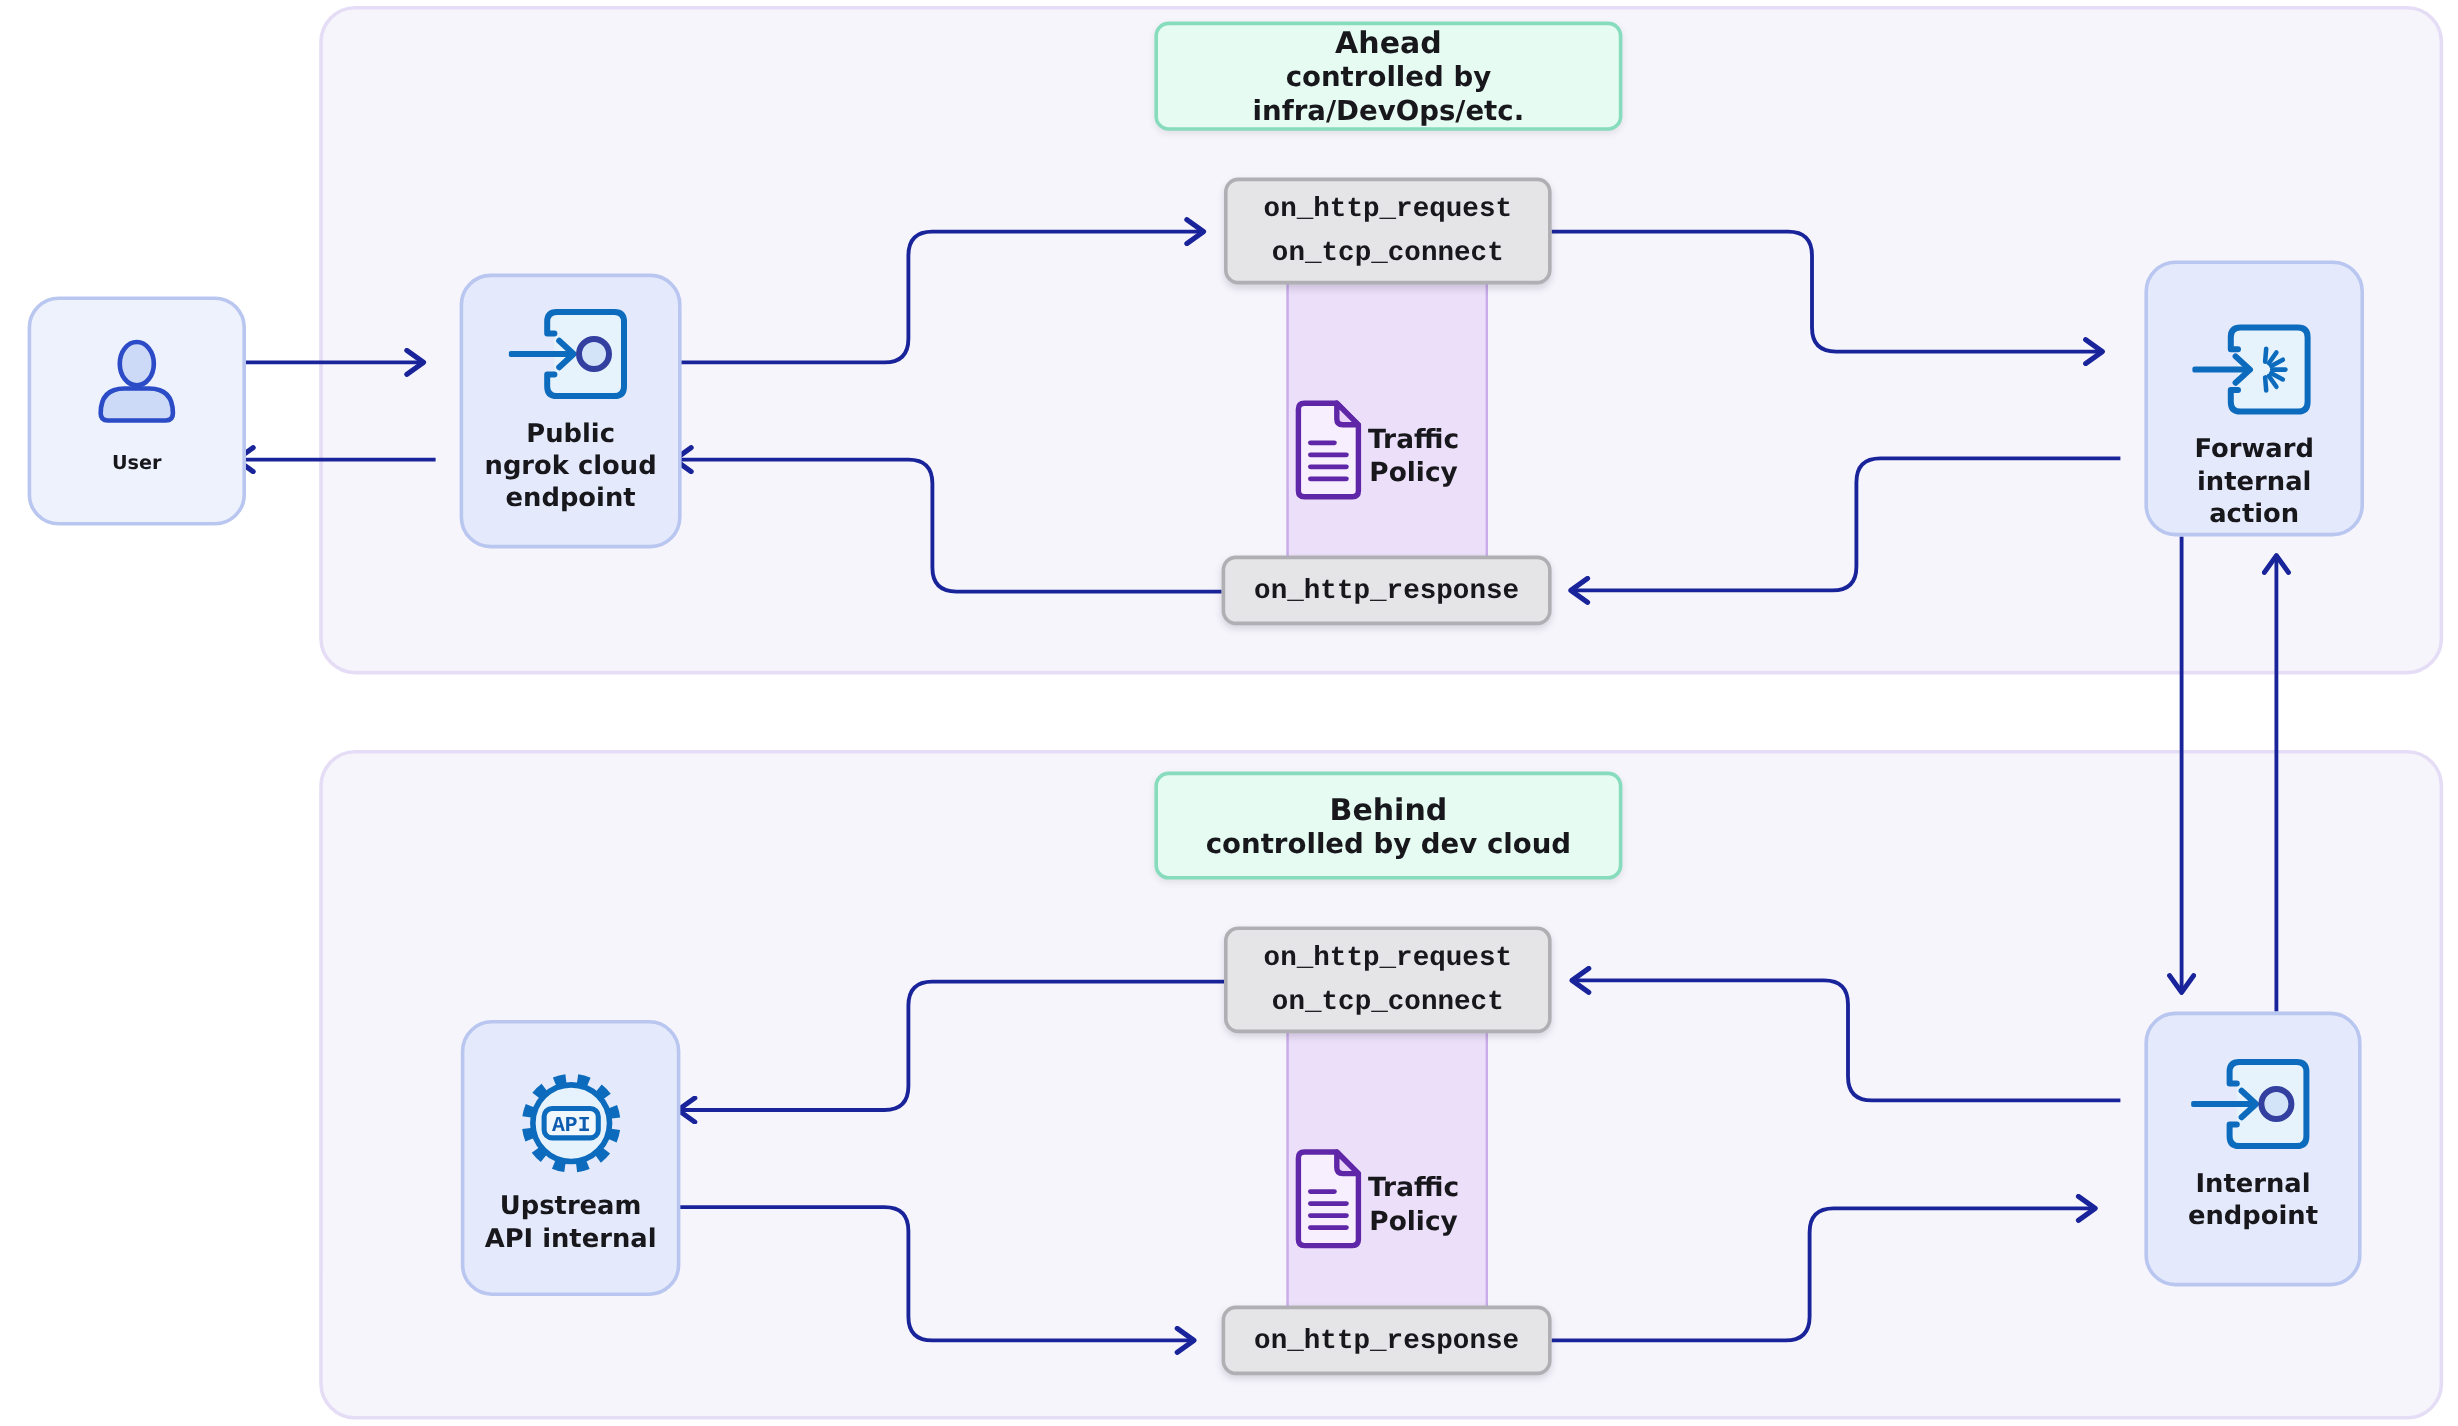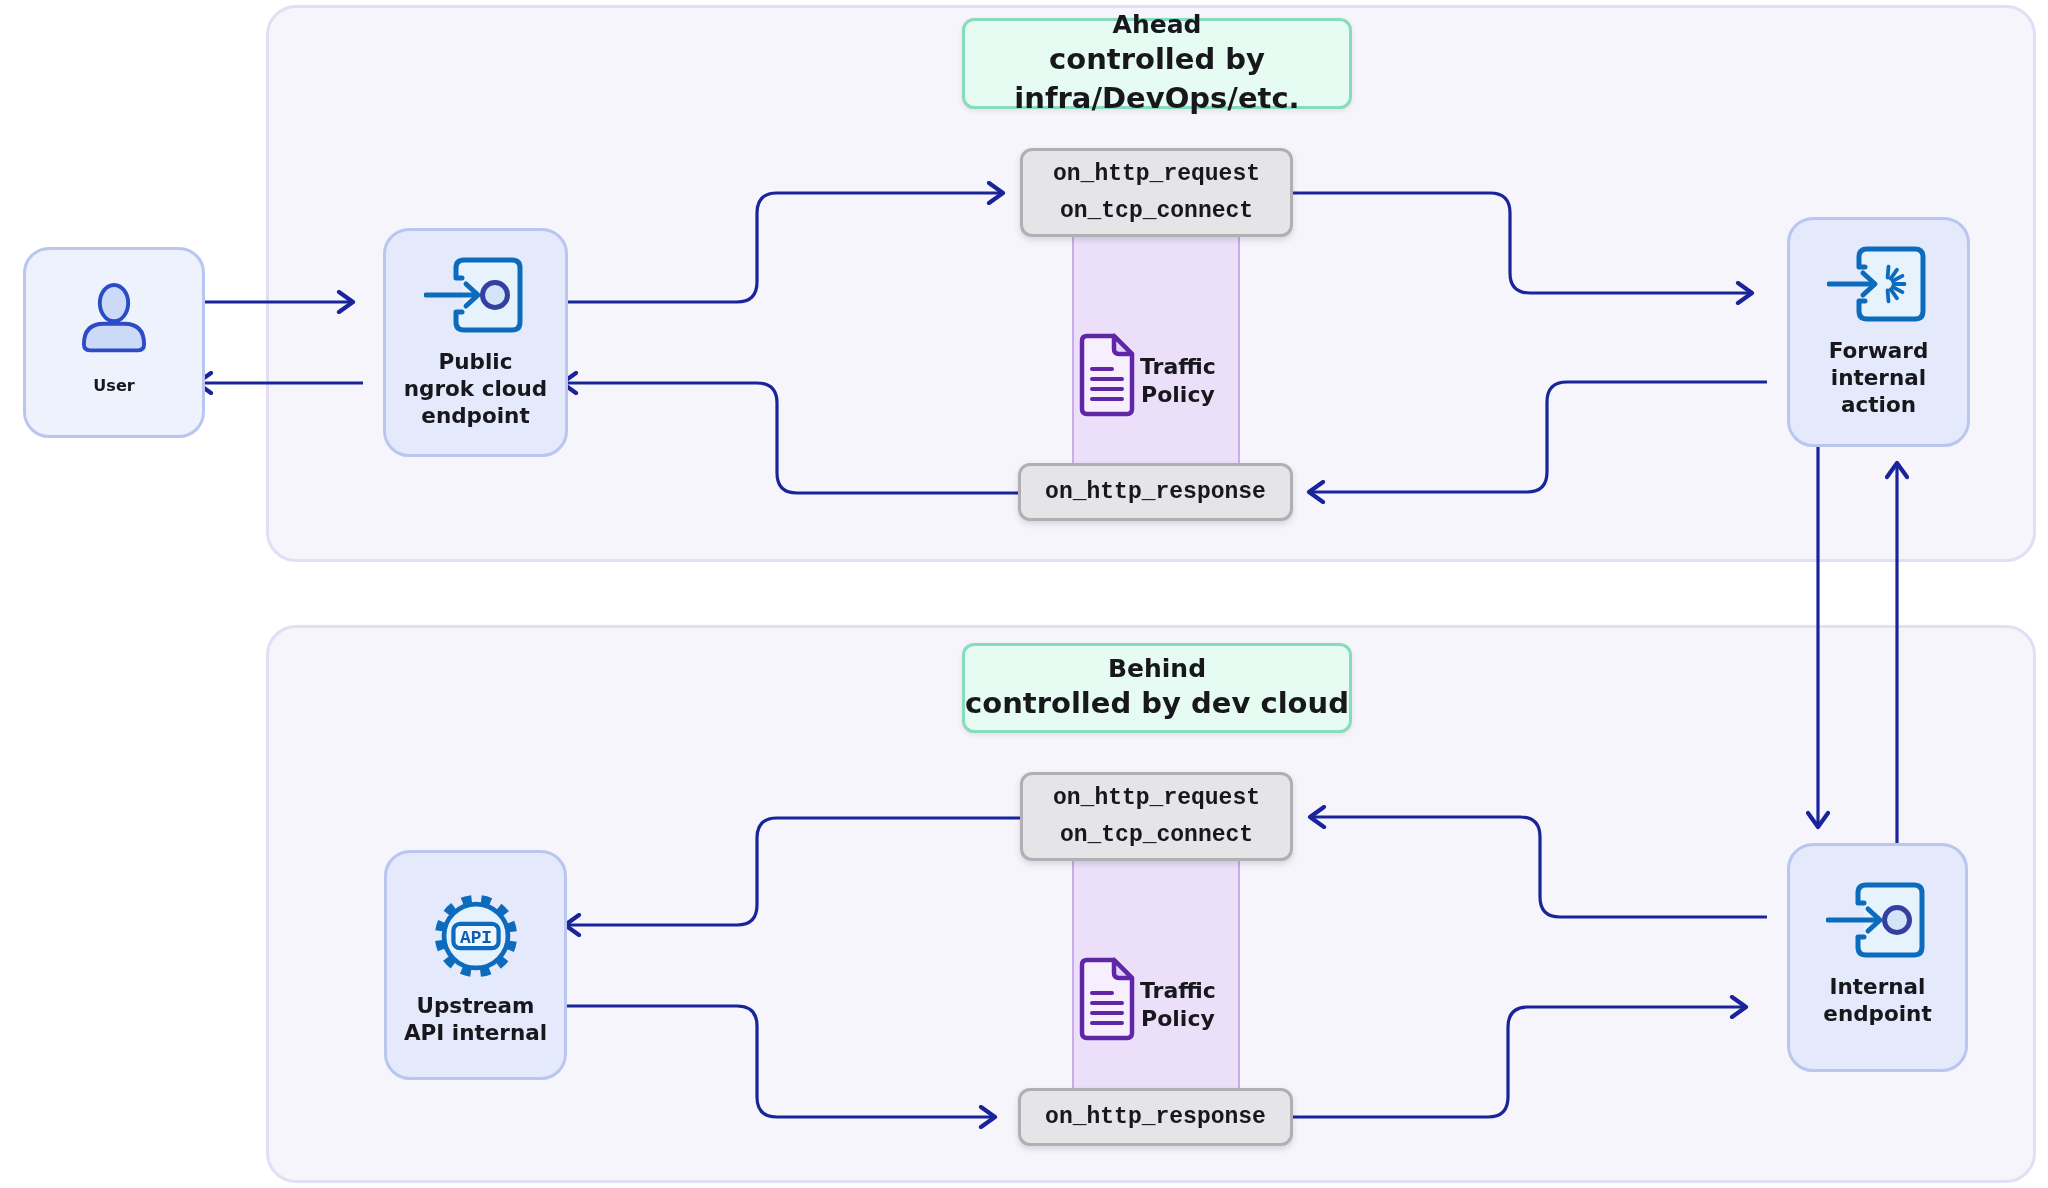--- a/index.html
+++ b/index.html
@@ -31,21 +31,21 @@
   .chev { fill:none; stroke:var(--arrow,#19249a); stroke-width:4.2px; stroke-linecap:round; stroke-linejoin:round; }
 
   .node {
     position:absolute; background:var(--node-fill,#e4eafb);
     border:3px solid var(--node-border,#b9c6f0); border-radius:26px;
     display:flex; flex-direction:column; align-items:center;
     box-sizing:border-box; z-index:3;margin-left:20px;
   }
   #node-user     { left:3px;    top:247px; width:182px; height:191px; padding-top:28px; background:var(--user-fill,#eef2fd); }
   #node-public   { left:363px;  top:228px; width:185px; height:229px; padding-top:20px; }
-  #node-forward  { left:1767px; top:217px; width:183px; height:230px; padding-top:20px; }
+  #node-forward  { left:1767px; top:217px; width:183px; height:230px; padding-top:44px; }
   #node-upstream { left:364px;  top:850px; width:183px; height:230px; padding-top:36px; }
   #node-internal { left:1767px; top:843px; width:181px; height:229px; padding-top:30px; }
   .node-label { font-size:21.5px; font-weight:bold; line-height:27px; text-align:center; margin-top:9px; }
   #node-user .node-label { font-size:16px; margin-top:6px; }
 
   .hook {
     position:absolute; background:var(--hook-fill,#e5e5e7);
     border:3px solid var(--hook-border,#b0b0b4); border-radius:12px;
     display:flex; flex-direction:column; align-items:center; justify-content:center;
     font-weight:bold; font-size:23px; line-height:37px; text-align:center;
@@ -58,21 +58,21 @@
 
   .mint {
     position:absolute; background:var(--mint-fill,#e6fbf2);
     border:3px solid var(--mint-border,#87dcbe); border-radius:12px;
     display:flex; flex-direction:column; align-items:center; justify-content:center;
     text-align:center; box-sizing:border-box; z-index:3; box-shadow:0 2px 5px rgba(40,60,50,.10);
   }
   #mint-ahead  { left:962px; top:18px;  width:390px; height:91px; }
   #mint-behind { left:962px; top:643px; width:390px; height:90px; }
   .mint-title { font-size:25px; font-weight:bold; line-height:31px; }
-  .mint-sub   { font-size:29px; font-weight:bold; line-height:39px; }
+  .mint-sub   { font-size:23px; font-weight:bold; line-height:28px; }
 
   
   .ico-sq   { fill:var(--icon-fill,#e7f3fc); stroke:var(--icon-stroke,#0d6bbd); stroke-width:5; stroke-linecap:round; stroke-linejoin:round; }
   .ico-ln   { fill:none; stroke:var(--icon-stroke,#0d6bbd); stroke-width:5; stroke-linecap:round; stroke-linejoin:round; }
   .ico-ray  { fill:none; stroke:var(--icon-stroke,#0d6bbd); stroke-width:3.8; stroke-linecap:round; }
   .ico-circ { fill:var(--icon-circle-fill,#d3e4f8); stroke:var(--icon-circle-stroke,#33409f); stroke-width:5; }
   .usr      { fill:var(--user-icon-fill,#ccdaf7); stroke:var(--user-icon-stroke,#2b4bc7); stroke-width:4.5; stroke-linejoin:round; }
   .doc-page { fill:var(--doc-fill,#f8effe); stroke:var(--doc-stroke,#5f27a8); stroke-width:4.5; stroke-linejoin:round; }
   .doc-fold { fill:var(--doc-fold,#ead3f9); stroke:var(--doc-stroke,#5f27a8); stroke-width:4.5; stroke-linejoin:round; }
   .doc-ln   { fill:none; stroke:var(--doc-stroke,#5f27a8); stroke-width:4; stroke-linecap:round; }

